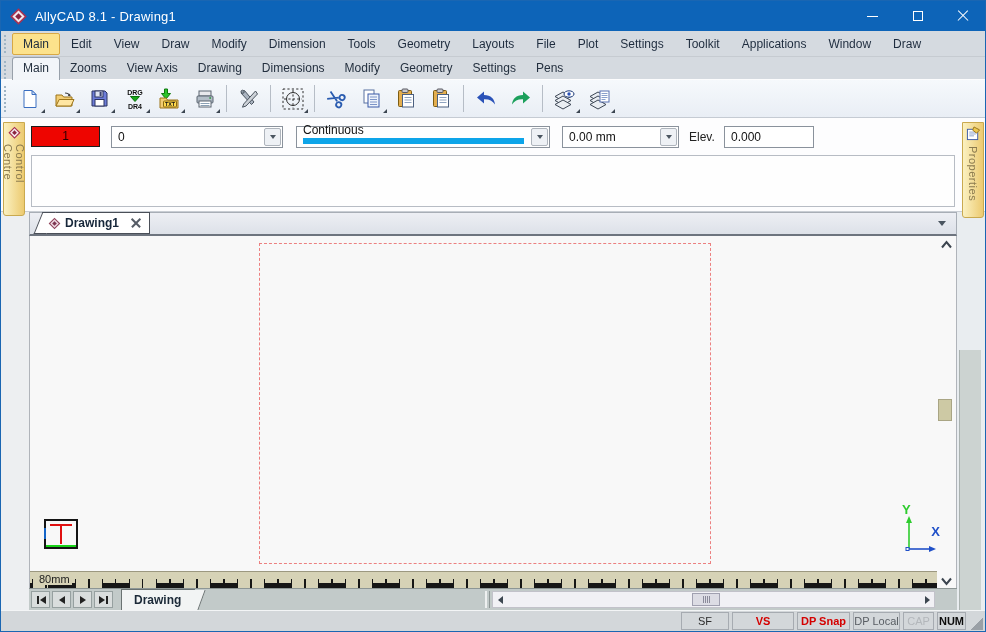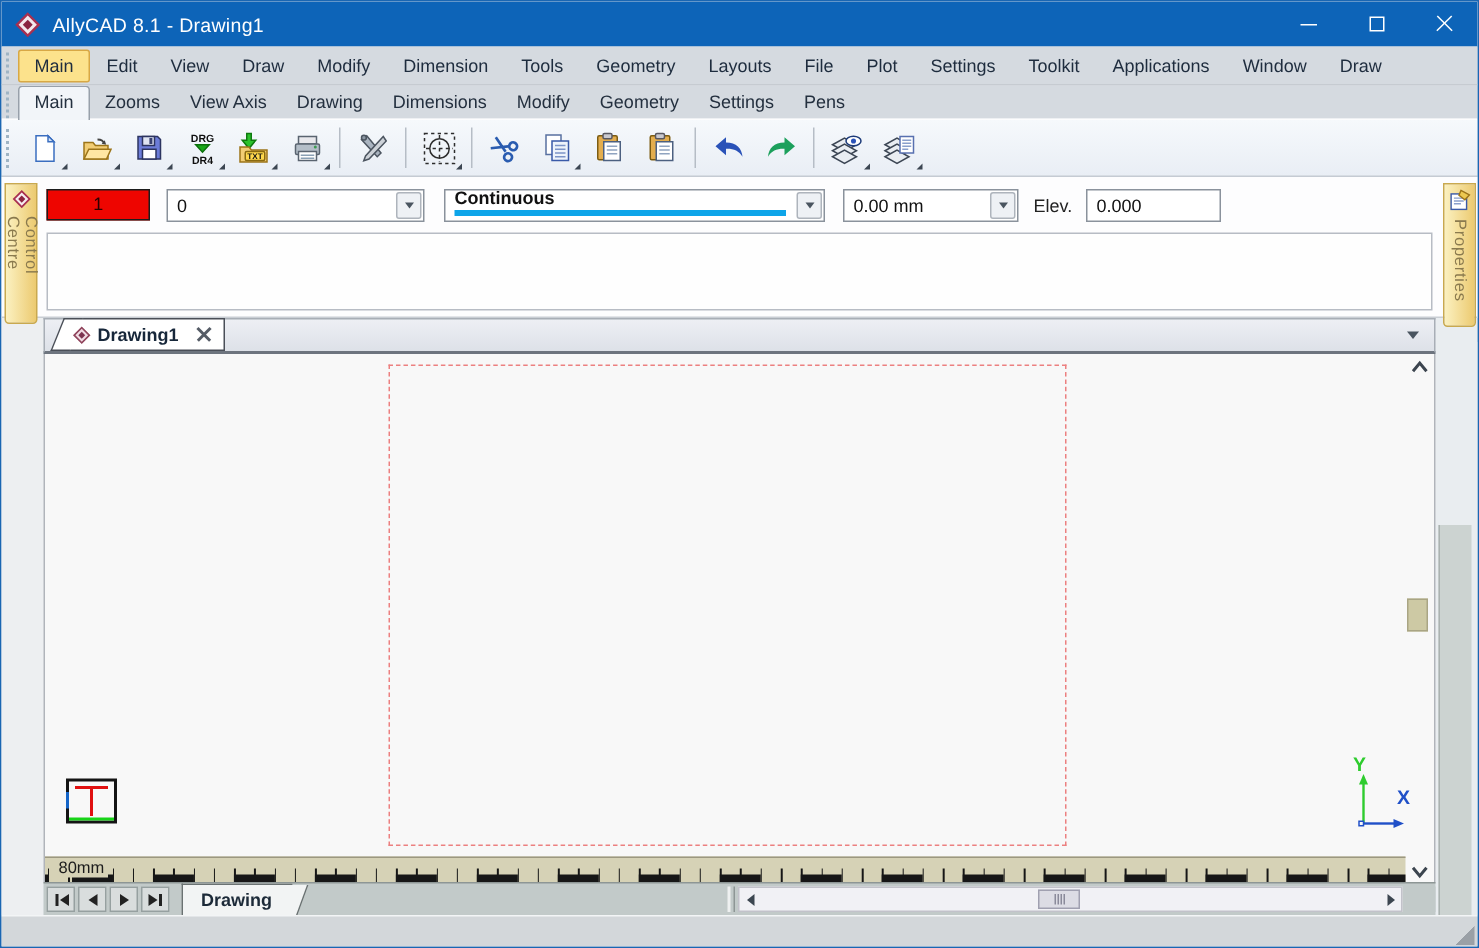--- a/index.html
+++ b/index.html
@@ -46,21 +46,21 @@
   .tab-right { right:1px; top:4px; height:96px; border-radius:0 0 3px 3px; }
 
   .prop-row { position:absolute; left:30px; top:8px; height:22px; width:930px; }
   .pen-swatch { position:absolute; left:0; top:0; width:69px; height:21px; background:#ee0500; border:1px solid #1c1c1c; color:#2a0000; font-size:12px; text-align:center; line-height:19px; }
   .combo { position:absolute; top:0; height:22px; background:#fff; border:1px solid #8a929c; display:flex; align-items:center; }
   .combo .val { flex:1; font-size:12px; color:#111; padding:0 6px; position:relative; }
   .combo .drop { width:17px; height:18px; margin:1px; background:#eef1f5; border:1px solid #aeb4bc; border-radius:2px; display:flex; align-items:center; justify-content:center; }
   .combo .drop::after { content:''; border-left:3.5px solid transparent; border-right:3.5px solid transparent; border-top:4px solid #4a5560; }
   .combo-layer { left:80px; width:172px; }
   .combo-ltype { left:265px; width:254px; }
-  .combo-ltype .val { border-bottom:4px solid #0ea5e9; margin:0 6px 3px; padding:0; align-self:flex-end; line-height:16px;font-weight:bold; }
+  .combo-ltype .val { border-bottom:6px solid #0ea5e9; margin:0 6px 3px; padding:0; align-self:flex-end; line-height:16px; }
   .combo-lweight { left:531px; width:117px; }
   .elev-label { position:absolute; left:658px; top:4px; font-size:12px; color:#222; }
   .elev-input { position:absolute; left:693px; top:0; width:90px; height:22px; background:#fff; border:1px solid #8a929c; font-size:12px; color:#111; padding:0 6px; line-height:20px; }
   .message-area { position:absolute; left:30px; top:37px; width:924px; height:52px; background:#fefefe; border:1px solid #b7bcc4; }
 
   
   .doctabbar { position:absolute; left:28px; right:28px; top:94px; height:24px; background:linear-gradient(#edeff4,#dde1e8); border:1px solid #a8aeb6; border-bottom:2px solid #6d747e; display:flex; align-items:flex-end; }
   .doc-tab { position:relative; margin-left:14px; height:22px; background:#fff; border:1px solid #4a4f58; border-left:none; display:flex; align-items:center; padding:0 8px 0 4px; z-index:2; }
   .doc-tab::before { content:''; position:absolute; left:-6px; top:-1px; bottom:-1px; width:12px; background:#fff; border-left:1px solid #4a4f58; border-top:1px solid #4a4f58; border-bottom:1px solid #4a4f58; transform:skewX(-22deg); z-index:-1; }
   .doc-tab .dlabel { font-size:12px; font-weight:bold; color:#17273a; margin:12px 4px; }
@@ -440,16 +440,25 @@
         <span class="harrow" style="margin-left:auto">
             <span class="tri-right"></span>
           </span>
       </div>
       <span class="corner-fill"></span>
     </div>
   </div>
 
   <div class="statusbar">
     <span class="spanel sp-gap"></span>
+    <span class="toggles-host" style="display:flex; gap:3px;">
+
+    <span class="spanel toggle t-dark" style="width: 48px;">SF</span>
+        <span class="spanel toggle t-red" style="width: 62px;">VS</span>
+        <span class="spanel toggle t-red" style="width: 53px;">DP Snap</span>
+        <span class="spanel toggle t-dim" style="width: 47px;">DP Local</span>
+        <span class="spanel toggle t-off" style="width: 31px;">CAP</span>
+        <span class="spanel toggle t-strong" style="width: 29px;">NUM</span>
+      </span>
     <span class="spanel sizegrip"></span>
   </div>
 
 </div>
 
 </body></html>

